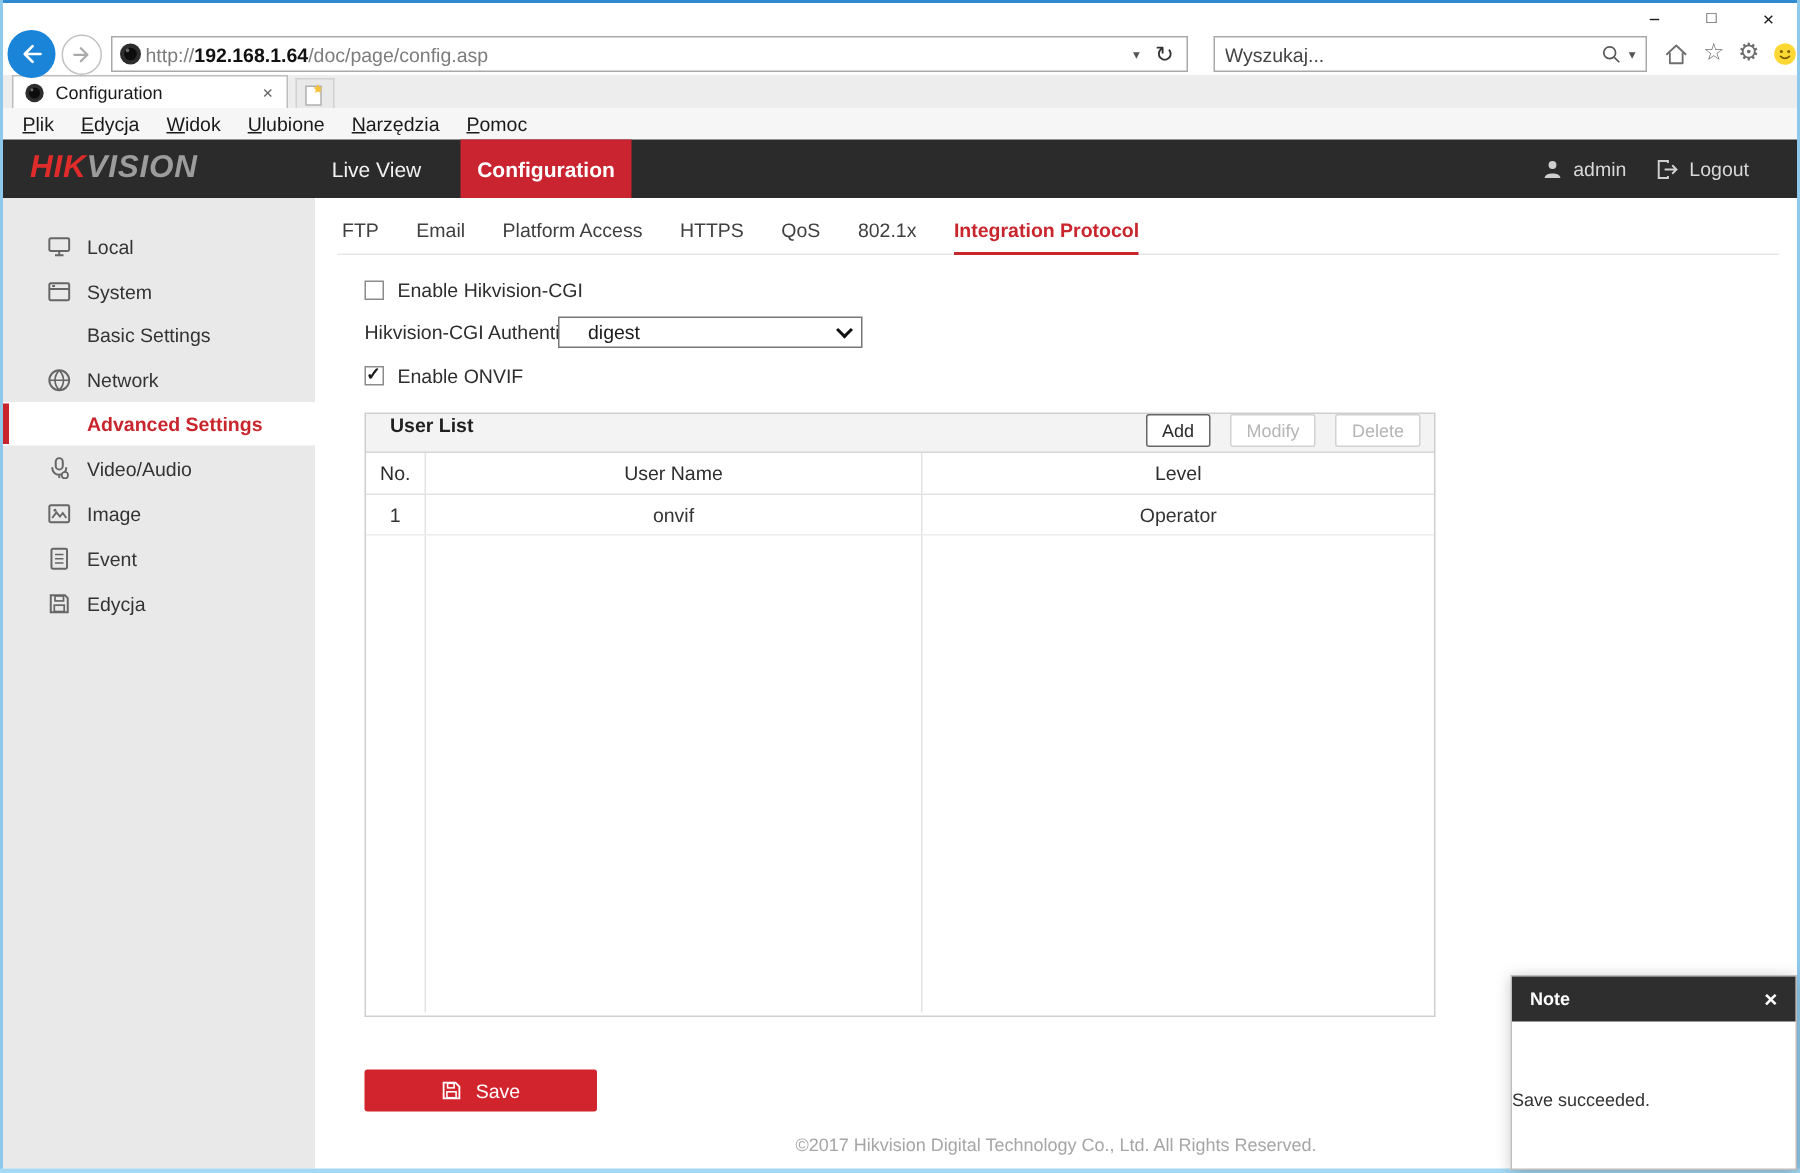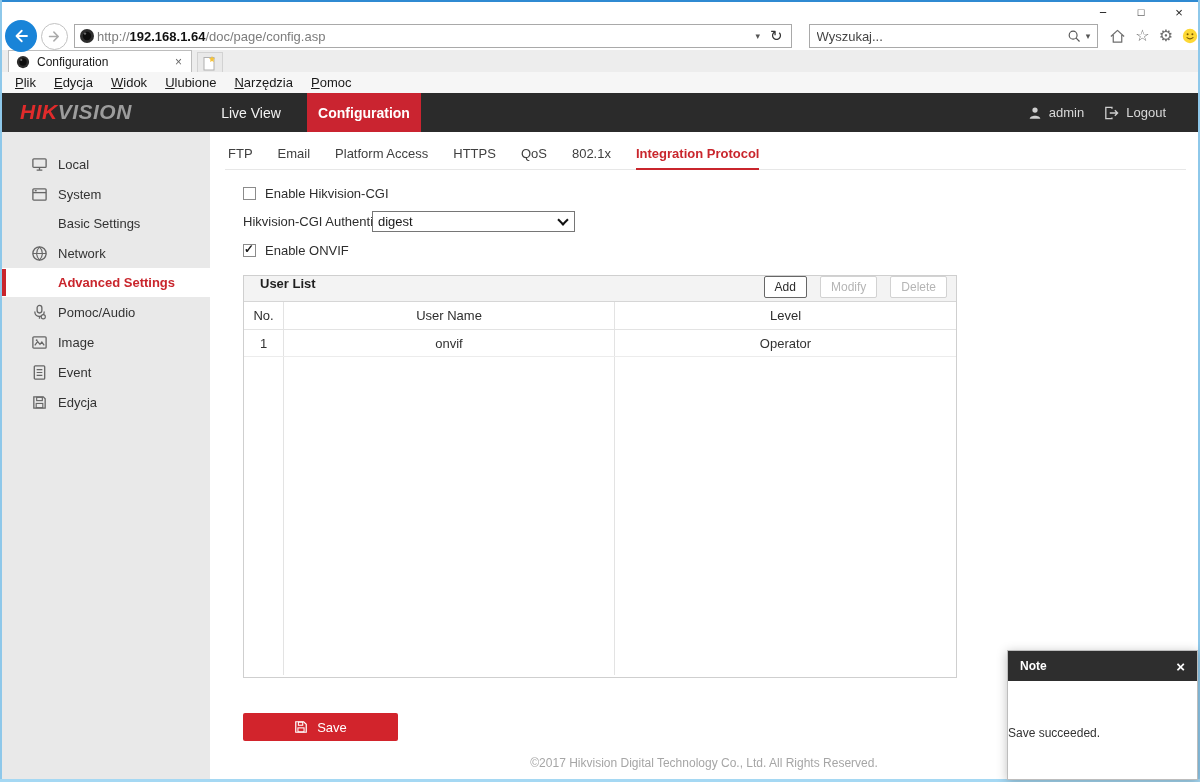--- a/index.html
+++ b/index.html
@@ -70,21 +70,21 @@
   .ctab{font-size:13px;color:#3f3f3f;height:27px;line-height:22px;cursor:pointer;white-space:nowrap}
   .ctab.active{color:#c9252c;font-weight:bold;border-bottom:2px solid #c9252c}
 
   .form-row1{position:absolute;top:54px;left:33px;display:flex;align-items:center}
   .form-row2{position:absolute;top:79px;left:33px;display:flex;align-items:center}
   .form-row3{position:absolute;top:111px;left:33px;display:flex;align-items:center}
   .checkbox{width:13px;height:13px;border:1px solid #8b8b8b;background:#fff;margin-right:9px;position:relative;cursor:pointer;flex:none}
   .checkbox.checked::after{content:"✓";position:absolute;left:0;top:-3px;font-size:12px;color:#1a1a1a;font-weight:bold}
   .form-label{font-size:13px;color:#2e2e2e}
   .auth-label{width:129px;font-size:13px;color:#2e2e2e;white-space:nowrap;overflow:hidden}
-  .select{width:203px;height:21px;border:1px solid #767676;display:flex;align-items:center;padding-left:5px;font-size:13px;color:#1a1a1a;position:relative;background:#fff;cursor:pointer}
+  .select{width:203px;height:21px;border:1px solid #767676;display:flex;align-items:center;padding-left:19px;font-size:13px;color:#1a1a1a;position:relative;background:#fff;cursor:pointer}
   .select-chevron{position:absolute;right:7px;top:4px;width:8px;height:8px;border-left:2px solid #111;border-bottom:2px solid #111;transform:rotate(-45deg)}
 
   .panel{position:absolute;top:143px;left:33px;width:714px;height:403px;border:1px solid #cfcfcf}
   .panel-header{height:26px;background:#f3f3f3;border-bottom:1px solid #d6d6d6;display:flex;align-items:flex-start;padding:0 9px 0 16px}
   .panel-title{font-size:13px;font-weight:bold;color:#1f1f1f;flex:1}
   .pbtn{height:22px;background:#fff;border:1px solid #666;border-radius:2px;font-size:12px;color:#2b2b2b;padding:0 10px;margin-left:13px;display:flex;align-items:center;cursor:pointer}
   .pbtn.disabled{border-color:#d2d2d2;color:#b5b5b5}
   .thead{height:28px;display:flex;border-bottom:1px solid #e3e3e3}
   .th,.td{font-size:13px;display:flex;align-items:center;justify-content:center}
   .th{color:#2e2e2e}
@@ -250,21 +250,21 @@
       <span>Advanced Settings</span>
     </div>
     <div class="side-item">
       <span class="sicon">
           <svg width="17" height="17" viewBox="0 0 18 18">
             <rect x="6.5" y="1.5" width="5" height="8" rx="2.5" stroke="#666" stroke-width="1.4" fill="none"></rect>
             <path d="M4 8 c0 7 10 7 10 0 M9 12.5 v3" stroke="#666" stroke-width="1.4" fill="none"></path>
             <circle cx="13" cy="13.5" r="2.2" stroke="#666" stroke-width="1.2" fill="#e9e9e9"></circle>
           </svg>
         </span>
-      <span>Pomoc/Audio</span>
+      <span>Video/Audio</span>
     </div>
     <div class="side-item">
       <span class="sicon">
           <svg width="17" height="17" viewBox="0 0 18 18">
             <rect x="2" y="3" width="14" height="12" rx="1" stroke="#666" stroke-width="1.4" fill="none"></rect>
             <path d="M4 12 l3 -4 2.5 3 2 -2.5 2.5 3.5" stroke="#666" stroke-width="1.3" fill="none"></path>
             <circle cx="6" cy="6.5" r="1" fill="#666"></circle>
           </svg>
         </span>
       <span>Image</span>

